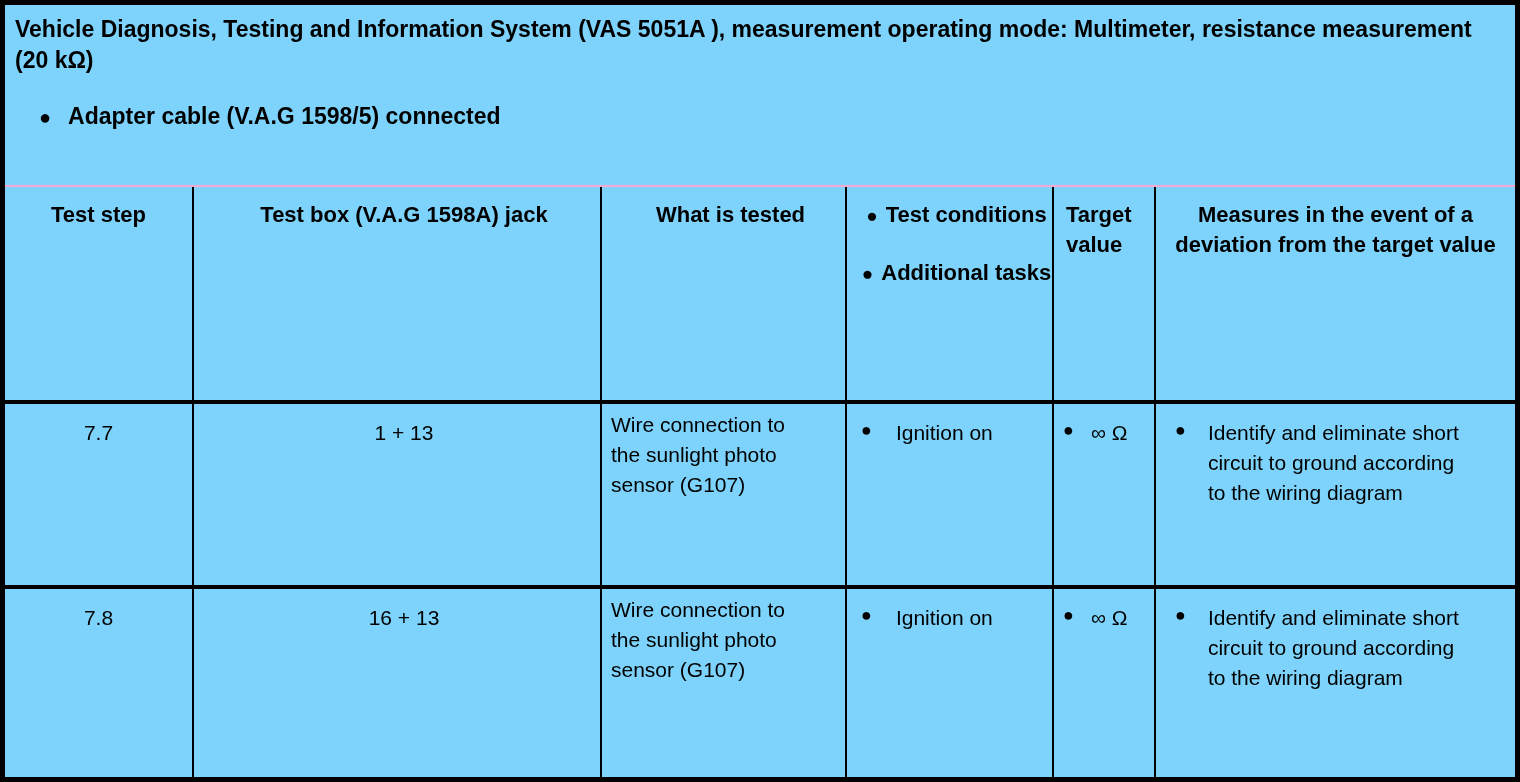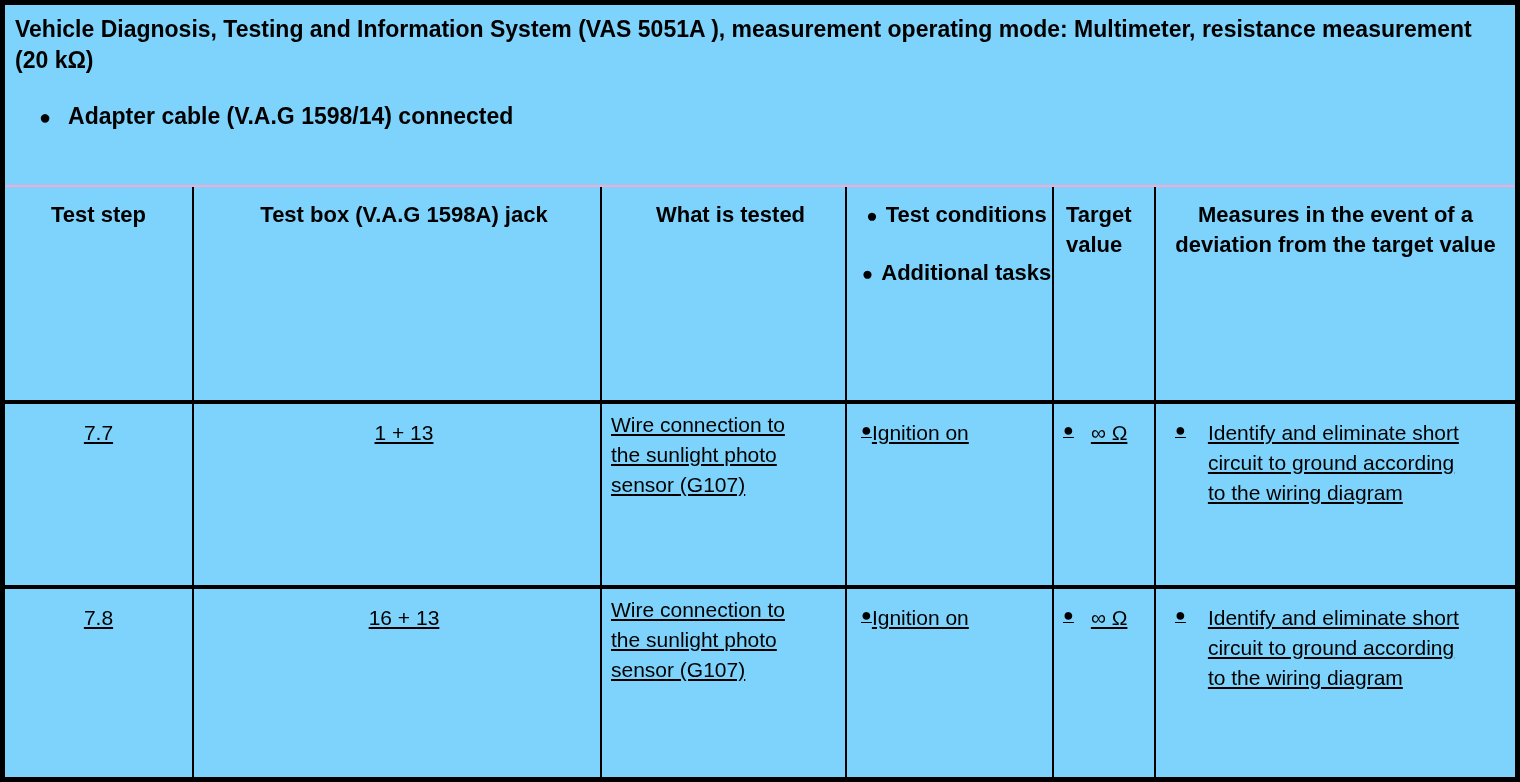--- a/index.html
+++ b/index.html
@@ -29,42 +29,42 @@
   .cell { box-sizing:border-box; overflow:hidden; }
   .cl { border-left:2px solid #000;padding-left:14px; }
   .rt { border-top:4px solid #000; }
   
   .hc { font-weight:bold; font-size:22px; line-height:1.35; padding-top:13px; text-align:center; }
   .hc-target { text-align:left; padding-left:12px; padding-right:6px; }
   .hc-measures { padding-left:12px; padding-right:12px;text-align:center; }
   .hitem { width:190px; margin:0 auto 28px auto; text-align:center; }
   .hitem .blt { margin-right:8px; font-size:19px; }
   
-  .dc { font-size:21px; line-height:1.42;text-decoration:underline; }
+  .dc { font-size:21px; line-height:1.42; }
   .c-step, .c-jack { text-align:center; padding-top:14px; }
   .c-what { padding:6px 34px 0 9px; }
   .flexcell { display:flex; align-items:flex-start; }
   .c-cond { padding:14px 0 0 14px; }
-  .c-cond .txt { }
+  .c-cond .txt { margin-left:24px; }
   .c-target { padding:14px 0 0 9px; }
   .c-target .txt { margin-left:17px; }
   .c-meas { padding:14px 0 0 19px; }
   .c-meas .txt { margin-left:22px; max-width:252px; }
   .blt { font-size:18px; line-height:inherit; }
 </style>
 </head>
 <body>
 
 <div class="page">
 
   <div class="titleblock">
     <div class="doc-title">Vehicle Diagnosis, Testing and Information System (VAS 5051A ), measurement operating mode: Multimeter, resistance measurement (20 kΩ)</div>
     <div class="intro-item">
       <span class="blt">●</span>
-      <span>Adapter cable (V.A.G 1598/14) connected</span>
+      <span>Adapter cable (V.A.G 1598/5) connected</span>
     </div>
   </div>
 
   <div class="tbl">
 
     <div class="cell hc">
       <span>Test step</span>
     </div>
     <div class="cell cl hc">
       <span>Test box (V.A.G 1598A) jack</span>

